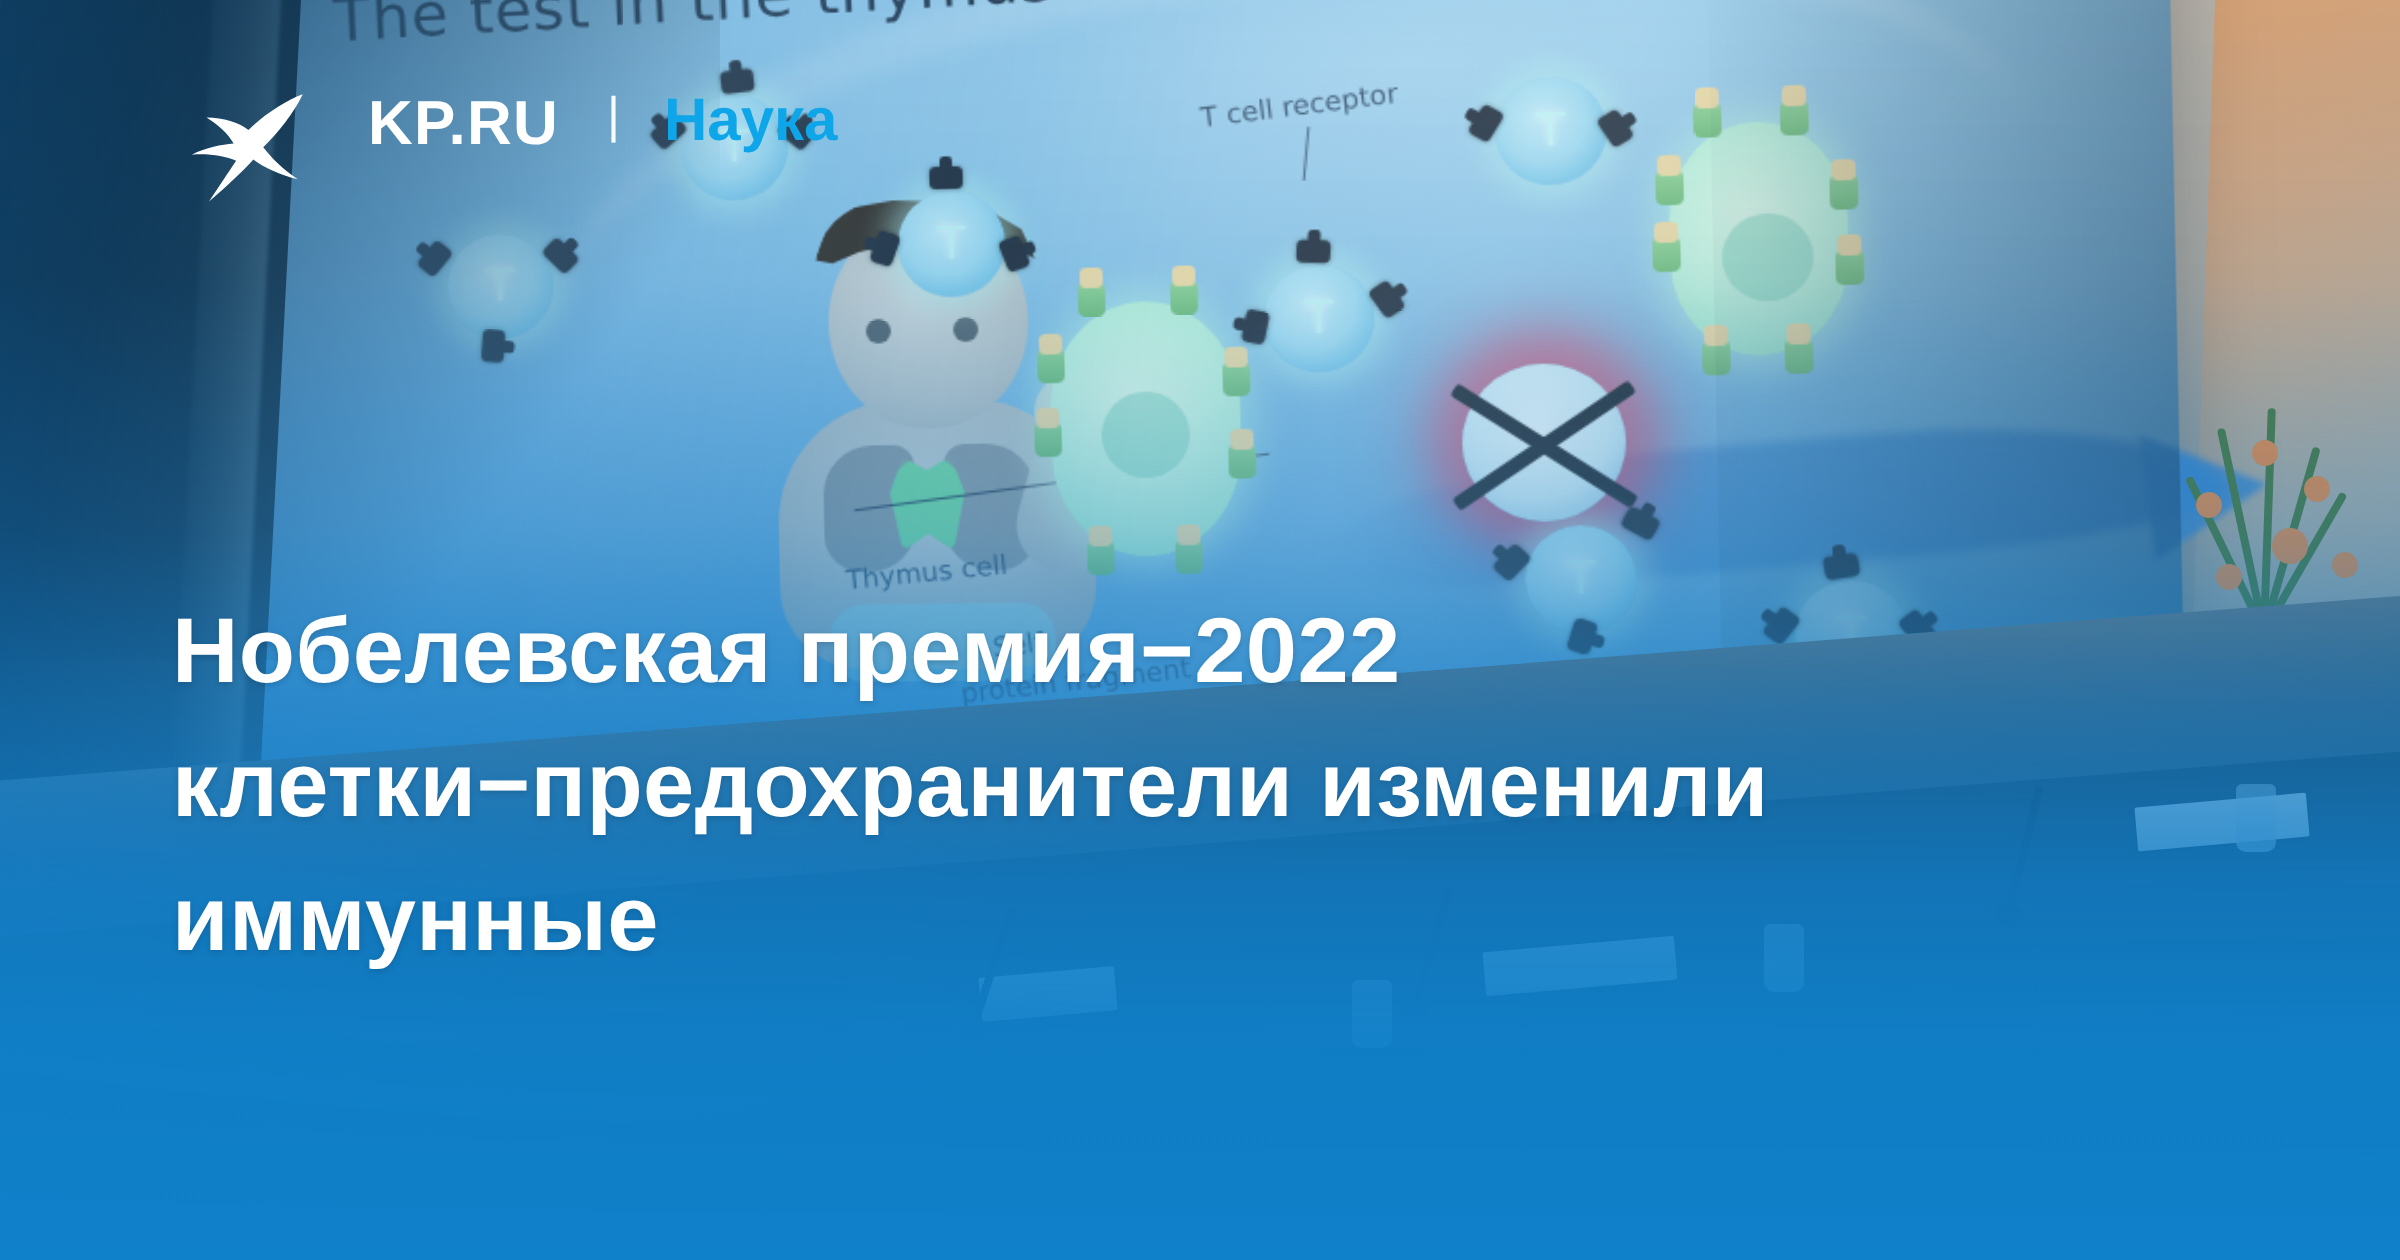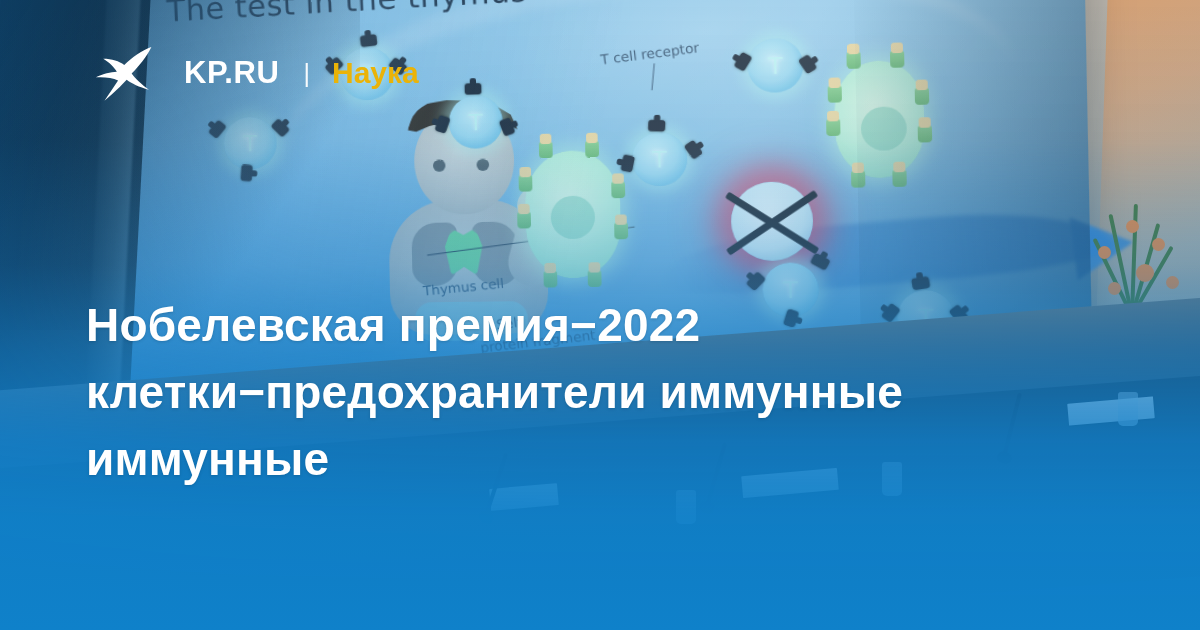--- a/index.html
+++ b/index.html
@@ -391,35 +391,35 @@
   }
   .overlay-top-dark {
     position: absolute; left: 0; top: 0; width: 360px; height: 330px;
     background: linear-gradient(125deg, rgba(10,18,26,.80) 0%, rgba(12,22,32,.35) 38%, rgba(12,22,32,0) 72%);
     pointer-events: none;
   }
 
   
   .brand {
     position: absolute; left: 92px; top: 44px;
-    display: flex; align-items: center; gap: 0;
+    display: flex; align-items: flex-start; gap: 0;
     z-index: 20;
   }
   .logo-bird { width: 62px; height: 58px; margin-right: 30px; }
   .brand-name {
     color: #fff; font-size: 31px; font-weight: bold;
     letter-spacing: .6px;
     font-family: "Liberation Sans", sans-serif;
   }
   .brand-sep {
     color: #fff; font-size: 25px; font-weight: 400;
     margin: 0 22px 0 24px; opacity: .95;
   }
   .brand-section {
-    color: #eab308; font-size: 30px; font-weight: bold;
+    color: #0ea5e9; font-size: 30px; font-weight: bold;
     font-family: "Liberation Sans", sans-serif;
   }
 
   
   .headline {
     position: absolute; left: 86px; top: 292px;
     width: 1020px;
     z-index: 20;
     color: #ffffff;
     font-family: "Liberation Sans", sans-serif;
@@ -650,17 +650,17 @@
                                  C76 36 89 20 96 5 Z"></path>
       </svg>
     </span>
     <span class="brand-name">KP.RU</span>
     <span class="brand-sep">|</span>
     <span class="brand-section">Наука</span>
   </div>
 
   <h1 class="headline">
     <span class="ln">Нобелевская премия−2022</span>
-    <span class="ln">клетки−предохранители иммунные</span>
+    <span class="ln">клетки−предохранители изменили</span>
     <span class="ln">иммунные</span>
   </h1>
 
 </div>
 
 </body></html>

